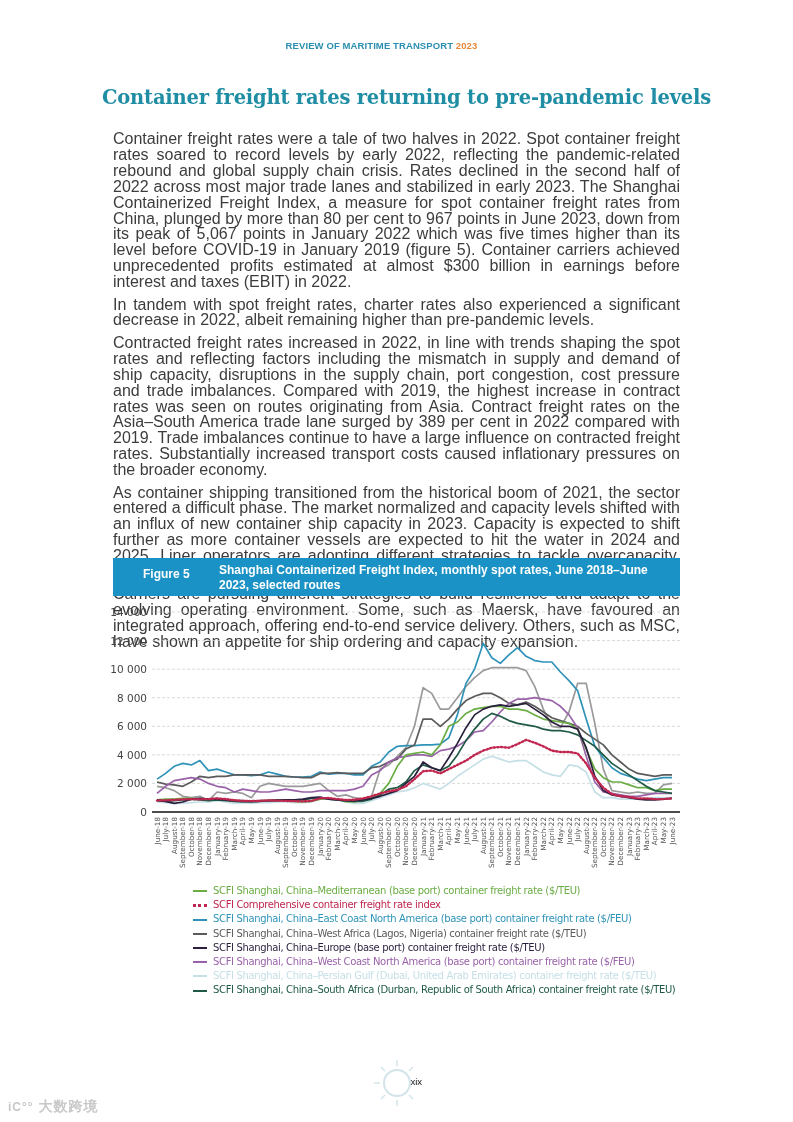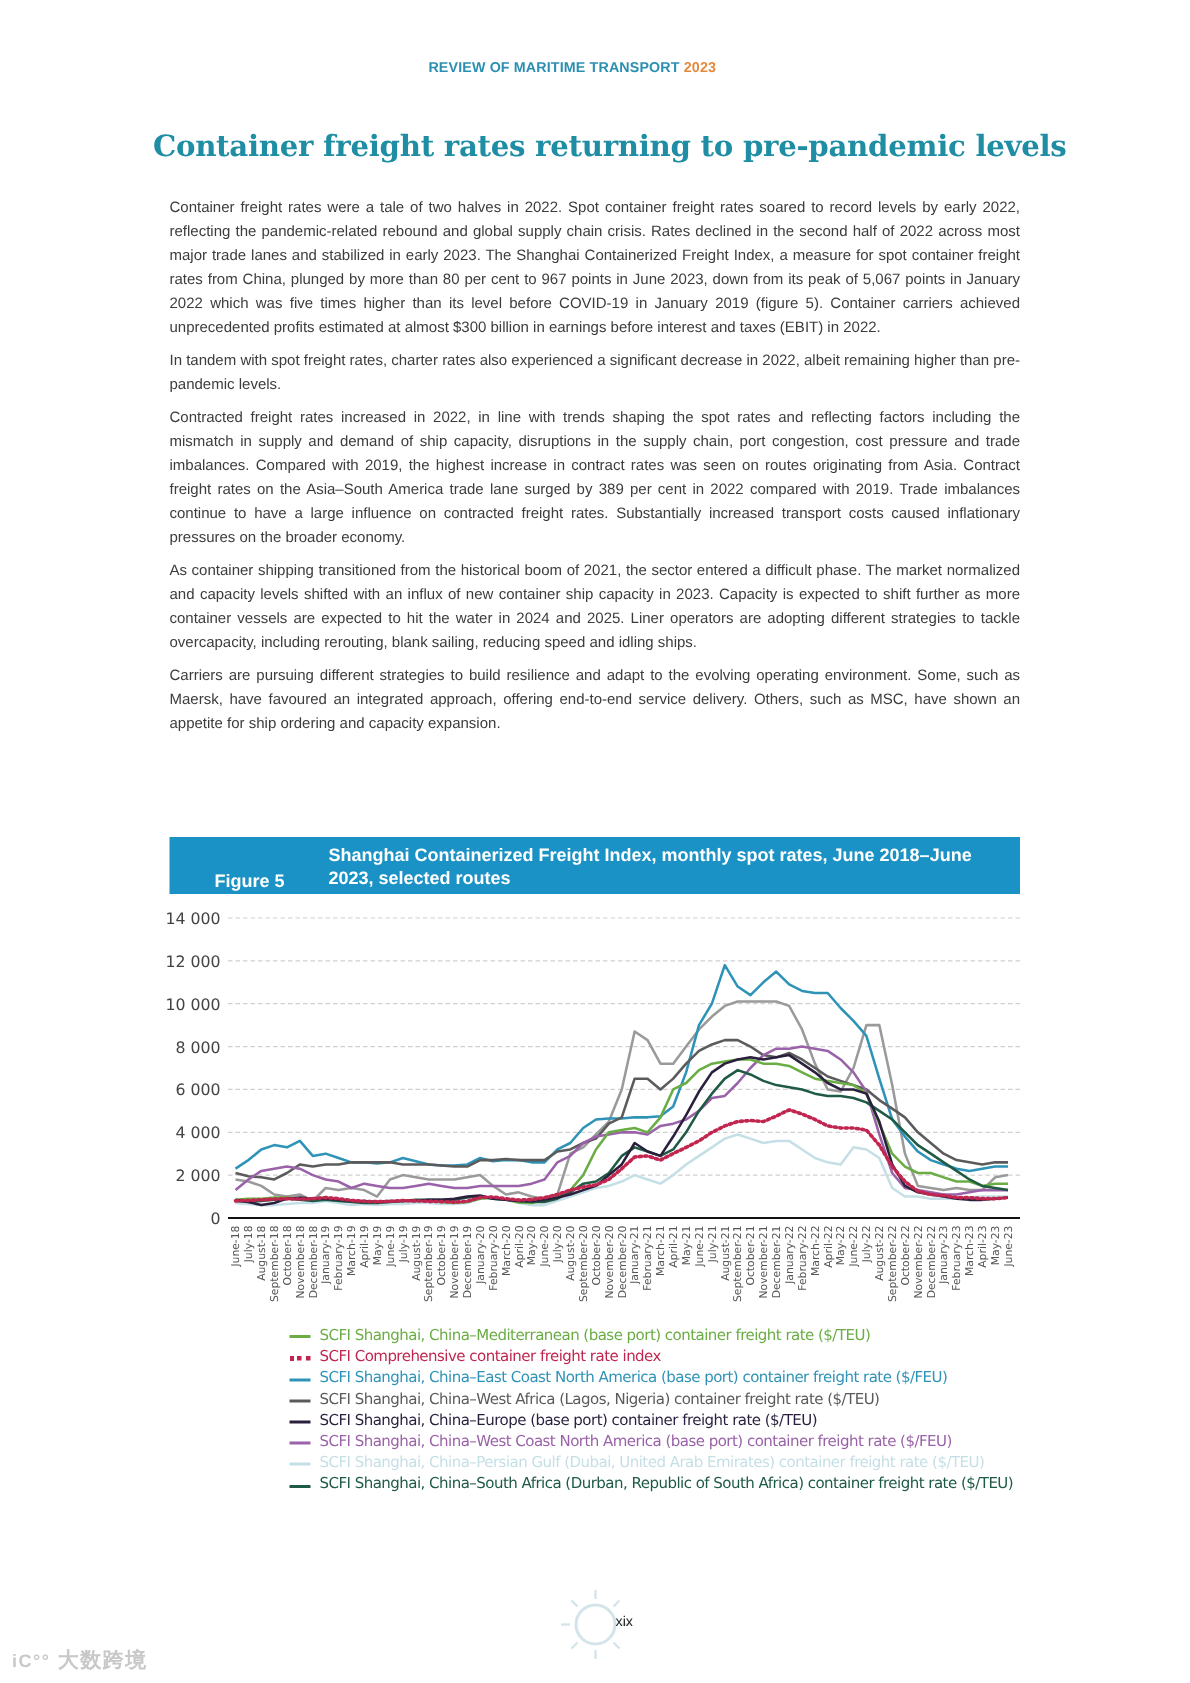--- a/index.html
+++ b/index.html
@@ -1,23 +1,23 @@
 <!DOCTYPE html>
 <html><head>
 <meta charset="utf-8">
 <style>
   html,body{margin:0;padding:0;background:#fff;}
   body{width:793px;height:1122px;position:relative;overflow:hidden;font-family:"Liberation Sans",sans-serif;color:#3a3a3a;}
   .running-head{position:absolute;top:40px;left:0;width:763px;text-align:center;font-size:9.5px;font-weight:bold;color:#2a8fb0;letter-spacing:0.1px;}
   .running-head .yr{color:#e58a3c;}
   .page-title{position:absolute;top:86px;left:0;width:793px;text-align:center;font-family:"DejaVu Serif",serif;font-size:19.5px;font-weight:bold;color:#1f8ea4;letter-spacing:-0.2px;margin-left:10px;}
-  .body-text{position:absolute;left:113px;width:567px;top:131px;font-size:10px;line-height:15.9px;color:#3c3c3c;text-align:justify;}
+  .body-text{position:absolute;left:113px;width:567px;top:131px;font-size:16px;line-height:15.9px;color:#3c3c3c;text-align:justify;}
   .body-text p{margin:0 0 6.5px 0;}
   .fig-header{position:absolute;left:113px;top:558px;width:567px;height:38px;background:#1b92c5;color:#fff;font-size:12px;font-weight:bold;}
-  .fig-header .lbl{position:absolute;left:30px;top:22px;}
+  .fig-header .lbl{position:absolute;left:30px;top:9px;}
   .fig-header .ttl{position:absolute;left:106px;top:5px;width:450px;line-height:15px;}
   .chart-svg{position:absolute;left:0;top:600px;}
   .legend{position:absolute;left:193px;top:884px;font-family:"DejaVu Sans",sans-serif;font-size:10px;line-height:14.2px;letter-spacing:-0.35px;}
   .legend .item{display:flex;align-items:center;white-space:nowrap;}
   .legend .sw{display:inline-block;width:14px;height:0;margin-right:6px;border-top:2px solid;}
   .legend .sw.dotted{border-top:3px dotted;}
   .source{position:absolute;left:113px;top:1023px;font-size:9.5px;line-height:13px;color:#333;}
   .source i{font-style:italic;}
   .page-num{position:absolute;left:372px;top:1058px;width:50px;height:50px;}
   .page-num span{position:absolute;left:0;top:18px;width:50px;text-align:right;font-size:9.5px;color:#222;}

